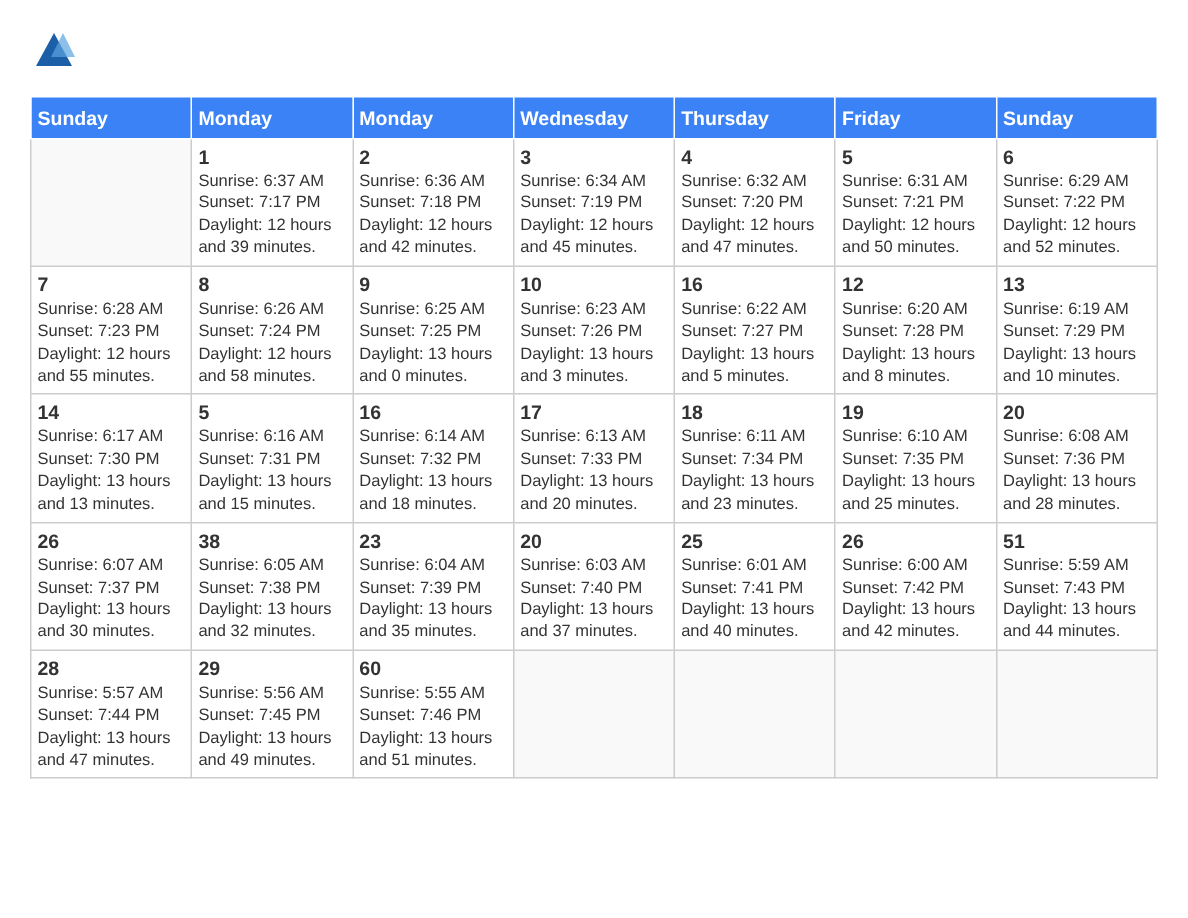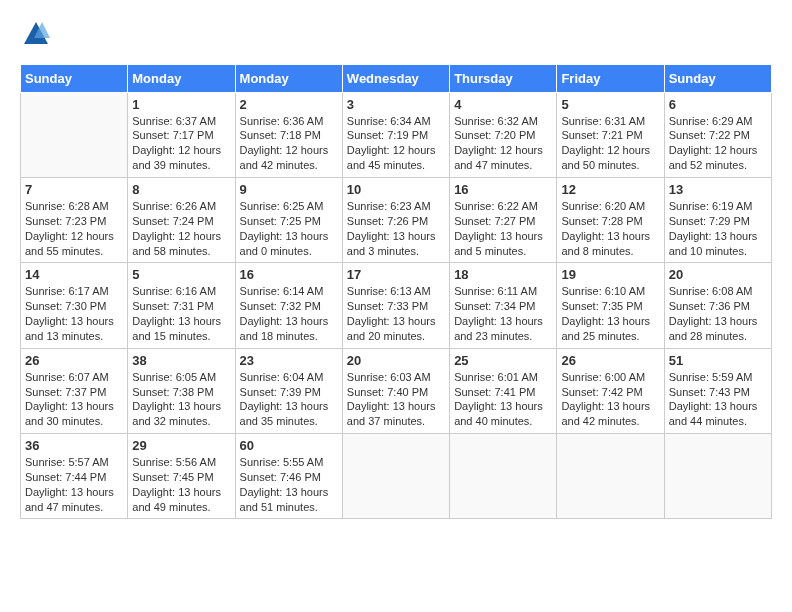--- a/index.html
+++ b/index.html
@@ -234,21 +234,21 @@
           <span class="day-num">26</span>
           <div class="day-info">Sunrise: 6:00 AM<br>Sunset: 7:42 PM<br>Daylight: 13 hours<br>and 42 minutes.</div>
         </td>
         <td>
           <span class="day-num">51</span>
           <div class="day-info">Sunrise: 5:59 AM<br>Sunset: 7:43 PM<br>Daylight: 13 hours<br>and 44 minutes.</div>
         </td>
       </tr>
       <tr>
         <td>
-          <span class="day-num">36</span>
+          <span class="day-num">28</span>
           <div class="day-info">Sunrise: 5:57 AM<br>Sunset: 7:44 PM<br>Daylight: 13 hours<br>and 47 minutes.</div>
         </td>
         <td>
           <span class="day-num">29</span>
           <div class="day-info">Sunrise: 5:56 AM<br>Sunset: 7:45 PM<br>Daylight: 13 hours<br>and 49 minutes.</div>
         </td>
         <td>
           <span class="day-num">60</span>
           <div class="day-info">Sunrise: 5:55 AM<br>Sunset: 7:46 PM<br>Daylight: 13 hours<br>and 51 minutes.</div>
         </td>

